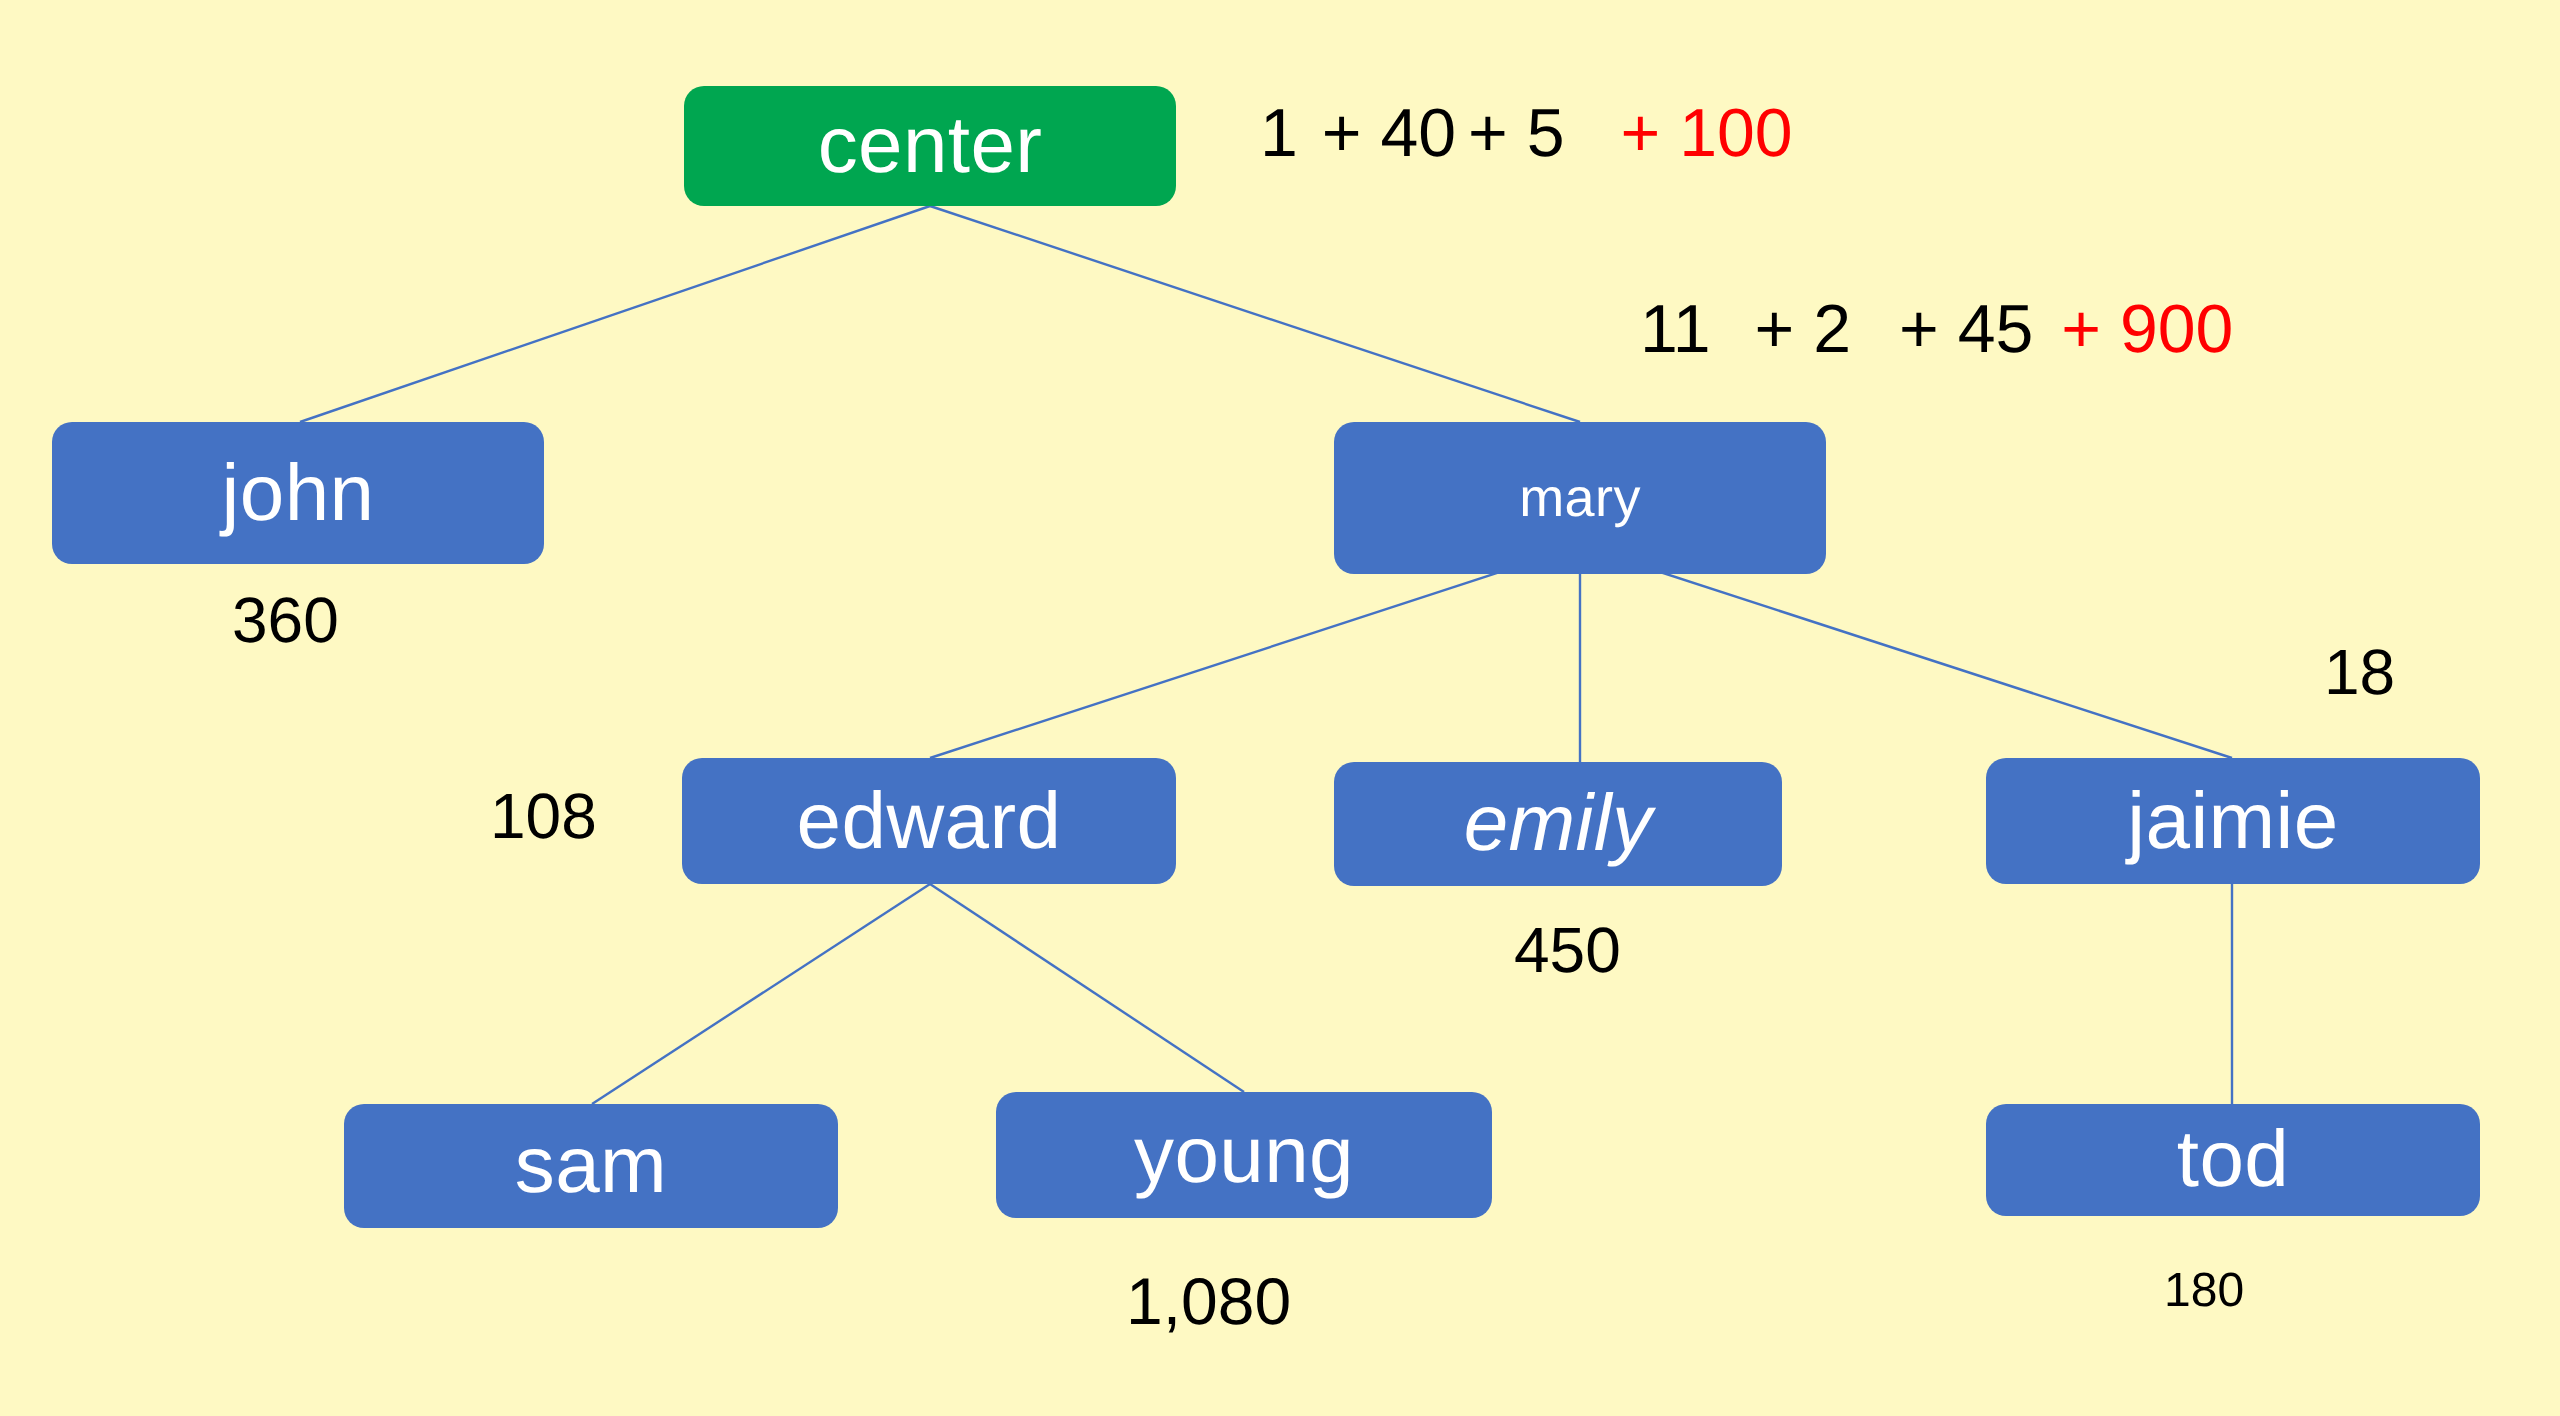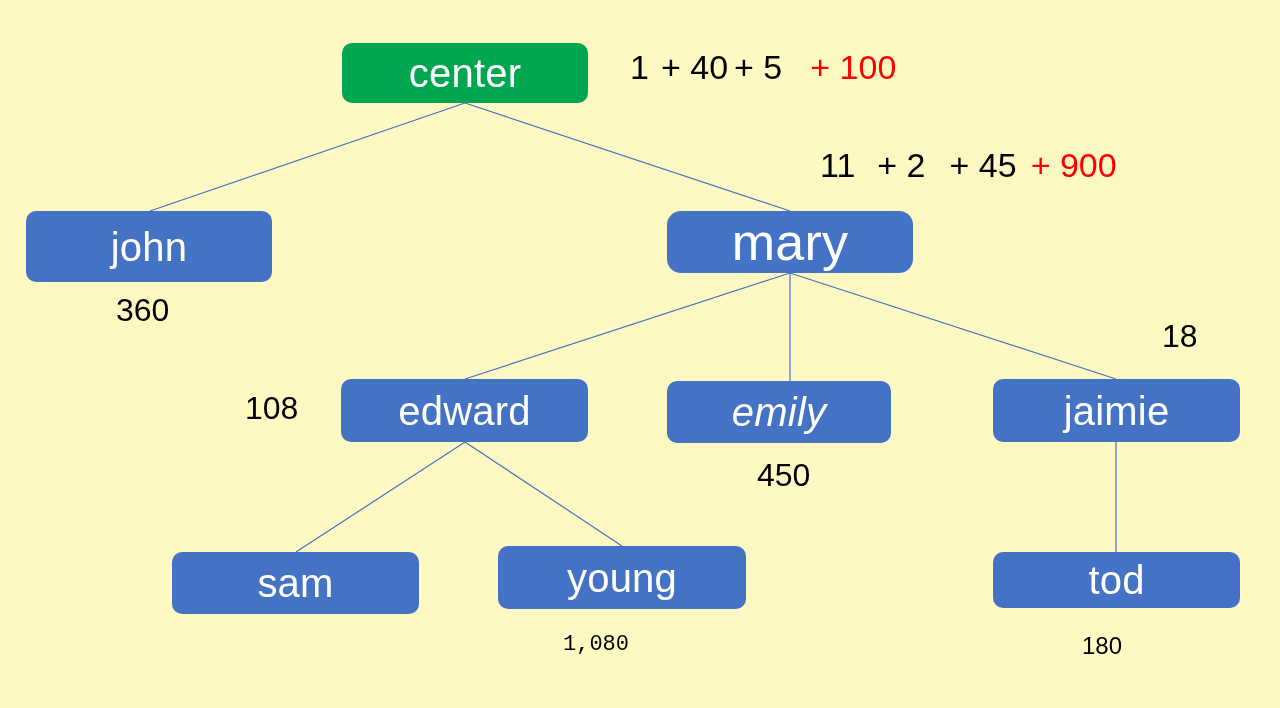--- a/index.html
+++ b/index.html
@@ -65,21 +65,21 @@
       <line x1="465" y1="442" x2="296" y2="552" stroke="#4472C4" stroke-width="1.2"></line>
       <line x1="465" y1="442" x2="622" y2="546" stroke="#4472C4" stroke-width="1.2"></line>
       <line x1="1116" y1="442" x2="1116" y2="552" stroke="#4472C4" stroke-width="1.2"></line>
     </svg>
 <div class="node node-green" style="left: 342px; top: 43px; width: 246px; height: 60px; font-size: 40px;">
       <span>center</span>
     </div>
     <div class="node node-blue" style="left: 26px; top: 211px; width: 246px; height: 71px; font-size: 40px; align-items: center;">
       <span>john</span>
     </div>
-    <div class="node node-blue" style="left: 667px; top: 211px; width: 246px; height: 62px; font-size: 52px; border-radius: 14px;">
+    <div class="node node-blue" style="left: 667px; top: 211px; width: 246px; height: 76px; font-size: 27px;">
       <span>mary</span>
     </div>
     <div class="node node-blue" style="left: 341px; top: 379px; width: 247px; height: 63px; font-size: 40px;">
       <span>edward</span>
     </div>
     <div class="node node-blue" style="left: 667px; top: 381px; width: 224px; height: 62px; font-size: 40px; font-style: italic;">
       <span>emily</span>
     </div>
     <div class="node node-blue" style="left: 993px; top: 379px; width: 247px; height: 63px; font-size: 40px;">
       <span>jaimie</span>
@@ -92,15 +92,15 @@
     </div>
     <div class="node node-blue" style="left: 993px; top: 552px; width: 247px; height: 56px; font-size: 40px;">
       <span>tod</span>
     </div>
     <div class="annot" style="left: 630px; top: 50px; font-size: 34px;"><span class="expr"><span style="margin-right: 12px;">1</span><span style="margin-right: 6px;">+ 40</span><span style="margin-right: 12px;">+ 5</span><span class="annot-red" style="margin-right: 0px; margin-left: 16px;">+ 100</span></span></div>
     <div class="annot" style="left: 820px; top: 148px; font-size: 34px;"><span class="expr"><span style="margin-right: 22px;">11</span><span style="margin-right: 24px;">+ 2</span><span style="margin-right: 14px;">+ 45</span><span class="annot-red" style="margin-right: 0px;">+ 900</span></span></div>
     <div class="annot" style="left: 116px; top: 294px; font-size: 32px;"><span>360</span></div>
     <div class="annot" style="left: 245px; top: 392px; font-size: 32px;"><span>108</span></div>
     <div class="annot" style="left: 1162px; top: 320px; font-size: 32px;"><span>18</span></div>
     <div class="annot" style="left: 757px; top: 459px; font-size: 32px;"><span>450</span></div>
-    <div class="annot" style="left: 563px; top: 634px; font-size: 22px; font-family: Liberation Mono, monospace;"><span>1,080</span></div>
+    <div class="annot" style="left: 563px; top: 634px; font-size: 33px;"><span>1,080</span></div>
     <div class="annot" style="left: 1082px; top: 634px; font-size: 24px;"><span>180</span></div>
   </div>
 
 </body></html>

